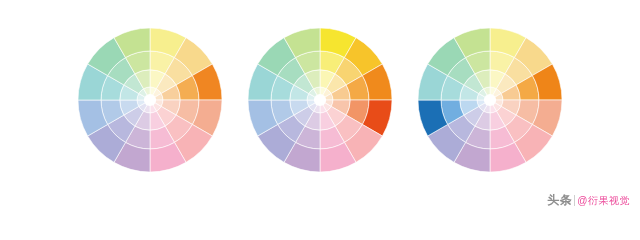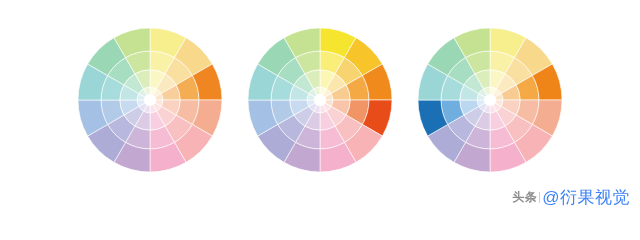--- a/index.html
+++ b/index.html
@@ -45,22 +45,22 @@
     font-weight: bold;
   }
   .wm-sep {
     display: inline-block;
     width: 1px;
     height: 11px;
     background: #cfcfcf;
     margin: 0 2px;
   }
   .wm-text {
-    font-size: 17px;
-    color: #3b82f6;
+    font-size: 10px;
+    color: #ec4899;
   }
 </style>
 </head>
 <body>
 
 <div class="stage">
 
   <svg class="wheel wheel-1" width="144" height="144" viewBox="0 0 144 144">
       <g>
         <g>

